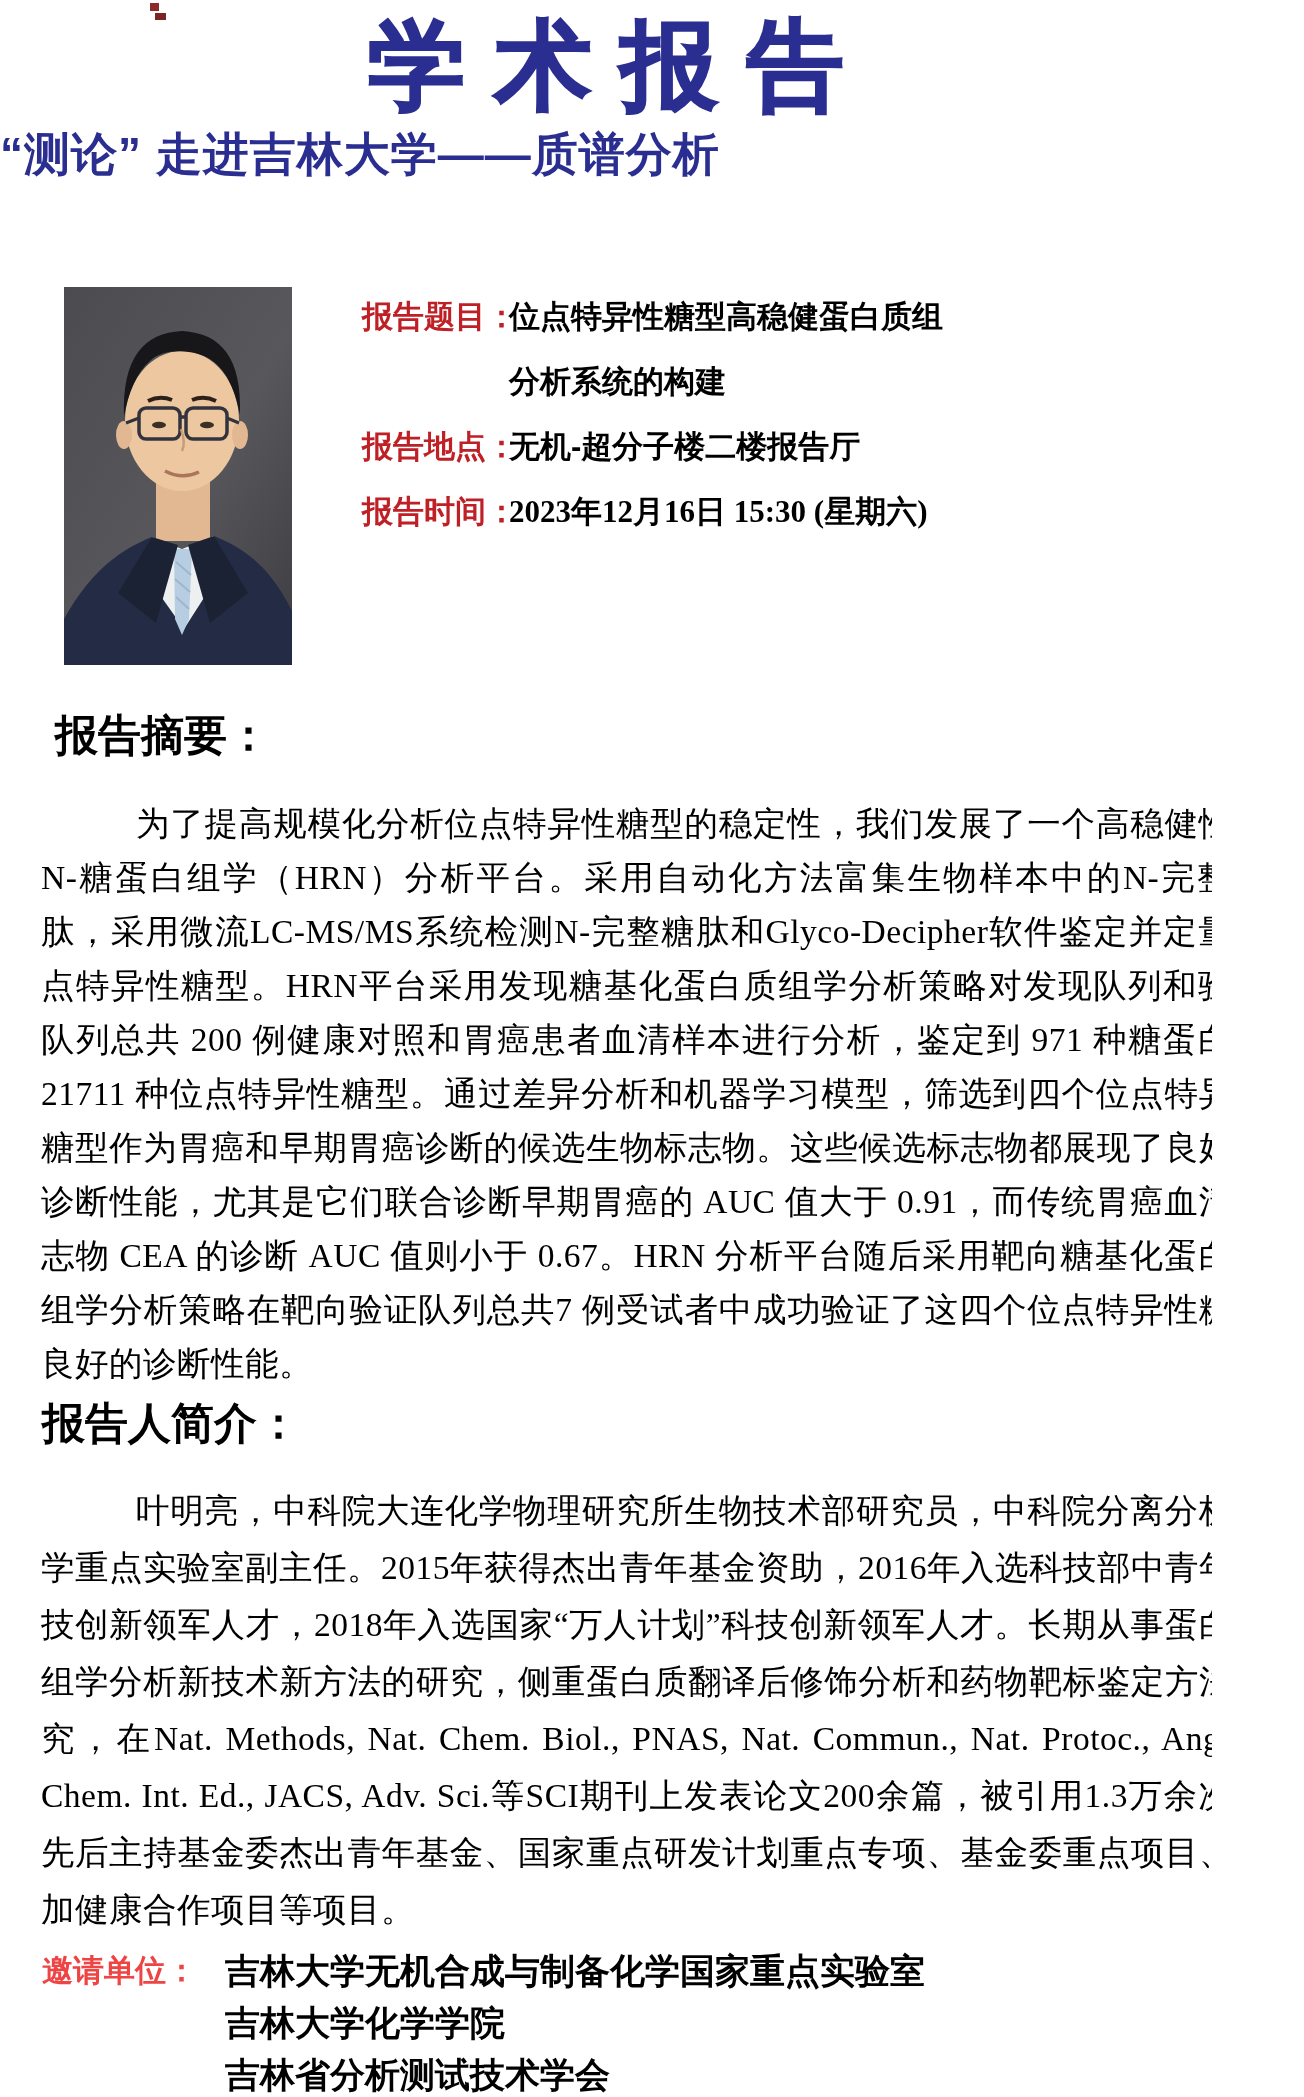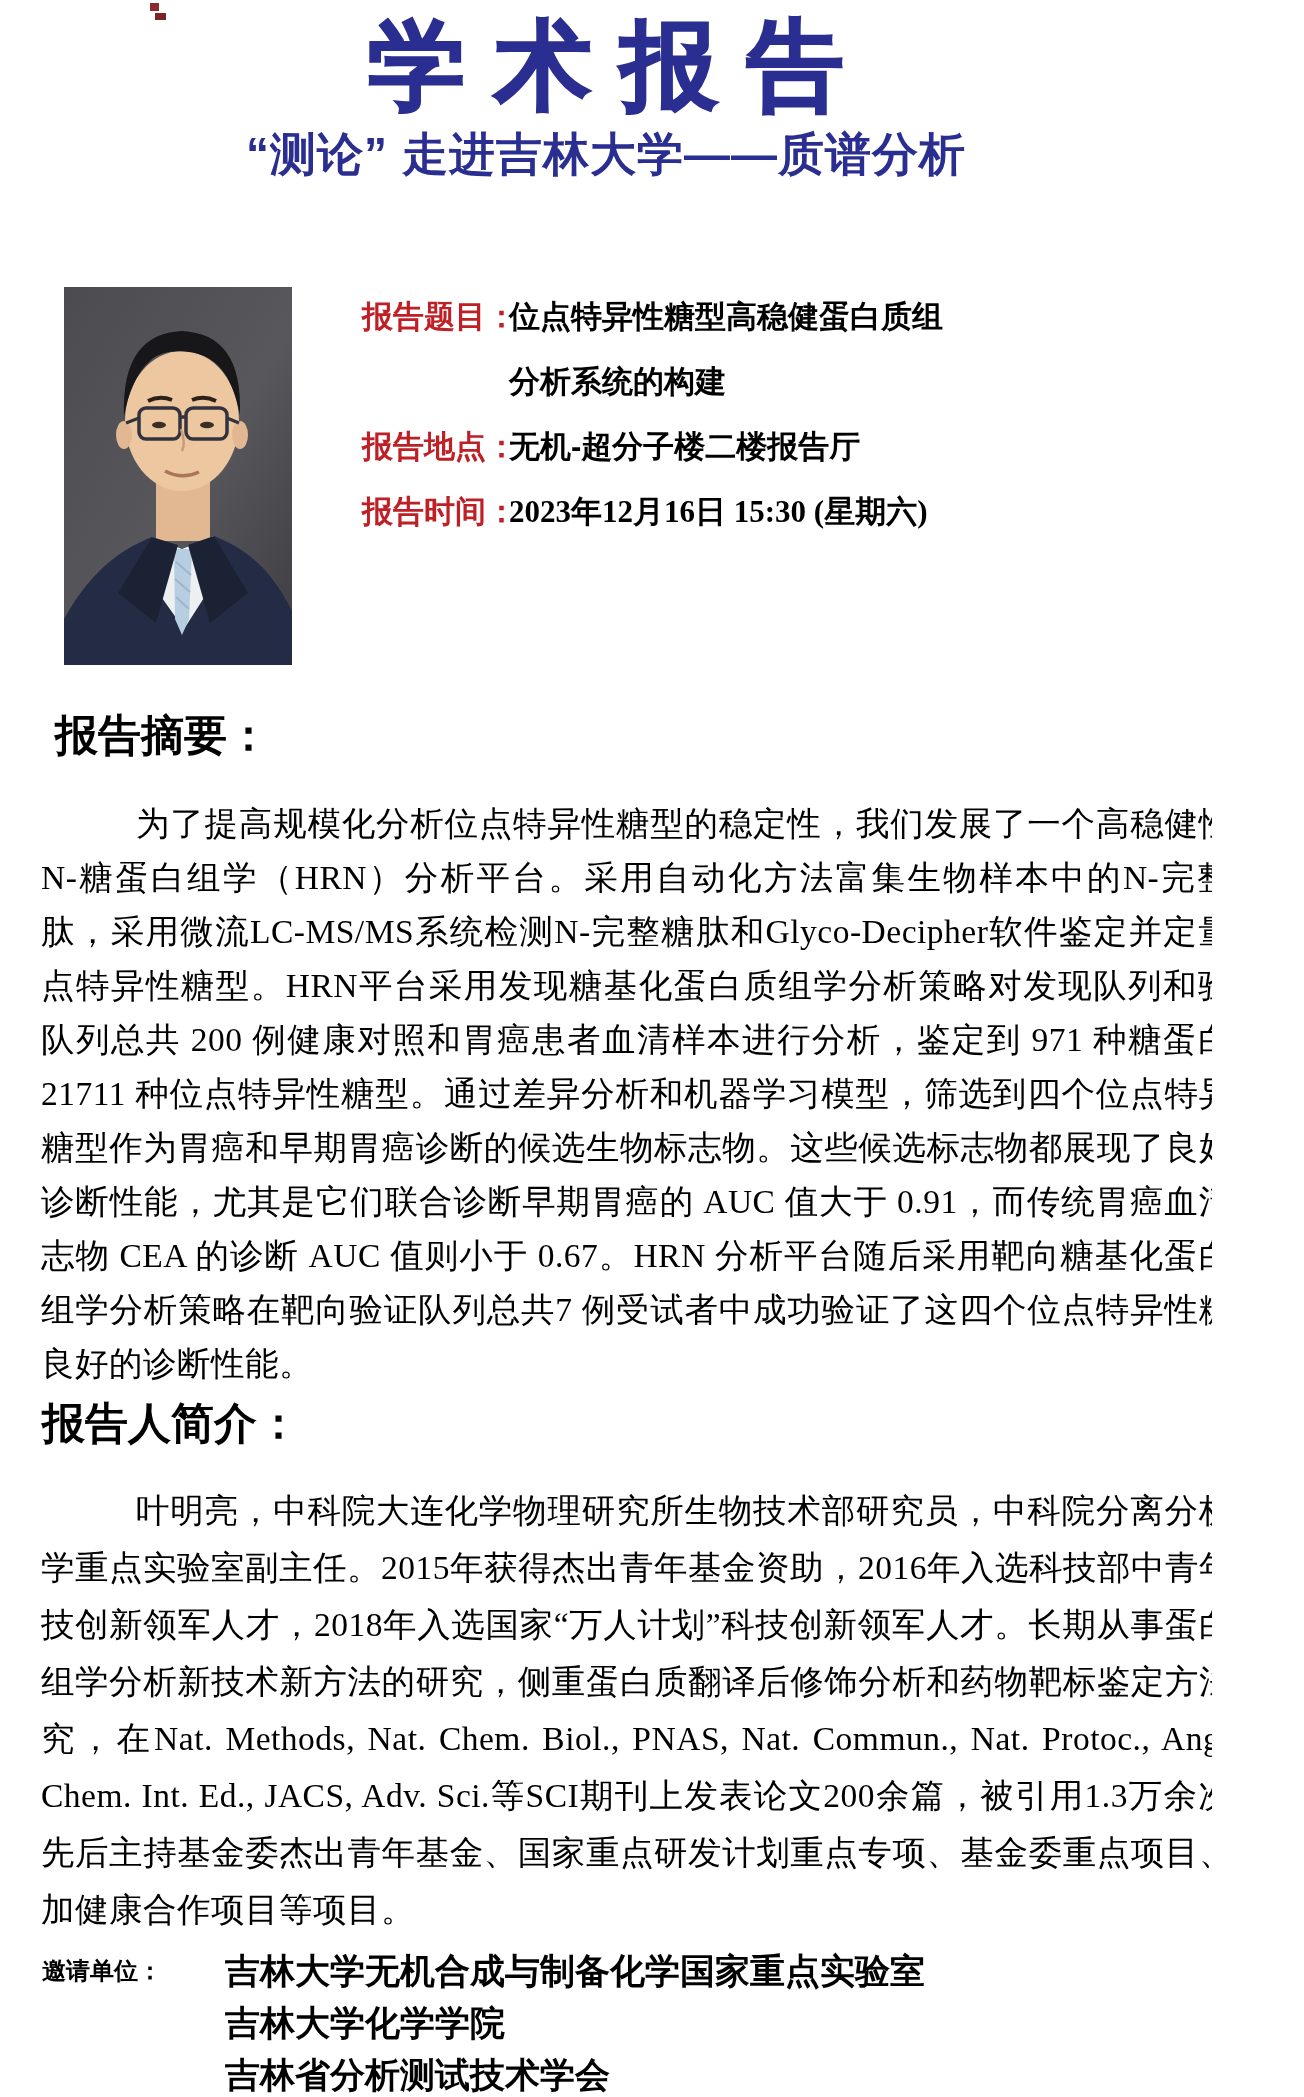--- a/index.html
+++ b/index.html
@@ -20,21 +20,21 @@
     position:absolute;top:14px;left:0;width:100%;
     margin:0;text-align:center;
     font-family:"Liberation Serif", serif;
     font-weight:900;font-size:97px;line-height:1.1;
     color:#2B2E91;
     letter-spacing:0.30em;text-indent:0.30em;
     -webkit-text-stroke:2px #2B2E91;
   }
   .subtitle{
     position:absolute;top:126px;left:0;width:100%;
-    margin:0;text-align:center;
+    margin:0;
     font-weight:700;font-size:46px;line-height:1.25;
     color:#2B2E91;letter-spacing:1px;
   }
 
   .info-section{position:absolute;top:287px;left:64px;display:flex;align-items:flex-start;}
   .photo{width:228px;height:378px;flex:none;overflow:hidden;}
   .photo svg{display:block;}
   .info-rows{margin-left:70px;padding-top:11px;font-weight:700;font-size:31px;}
   .info-row{display:flex;line-height:38px;margin-bottom:27px;white-space:nowrap;}
   .info-label{color:#BE2026;width:147px;flex:none;}
@@ -53,21 +53,21 @@
   .body-text{
     position:absolute;left:41px;width:1226px;margin:0;
     font-family:"Liberation Serif", serif;
     font-size:33.5px;color:#000;
     text-align:justify;text-indent:95px;letter-spacing:0.5px;
   }
   .abstract-body{top:797px;line-height:54px;}
   .bio-body{top:1482px;line-height:57px;}
 
   .invite{position:absolute;top:1945px;left:42px;display:flex;align-items:flex-start;}
-  .invite-label{color:#000000;font-weight:700;font-size:24px;line-height:52px;width:178px;flex:none;}
+  .invite-label{color:#ef4444;font-weight:700;font-size:31px;line-height:52px;width:178px;flex:none;}
   .invite-orgs{margin-left:5px;}
   .invite-org{font-weight:700;font-size:35px;line-height:52px;color:#000;white-space:nowrap;}
 </style>
 </head>
 <body>
 
 <div class="page">
 
   <div class="mark-a"></div>
   <div class="mark-b"></div>

